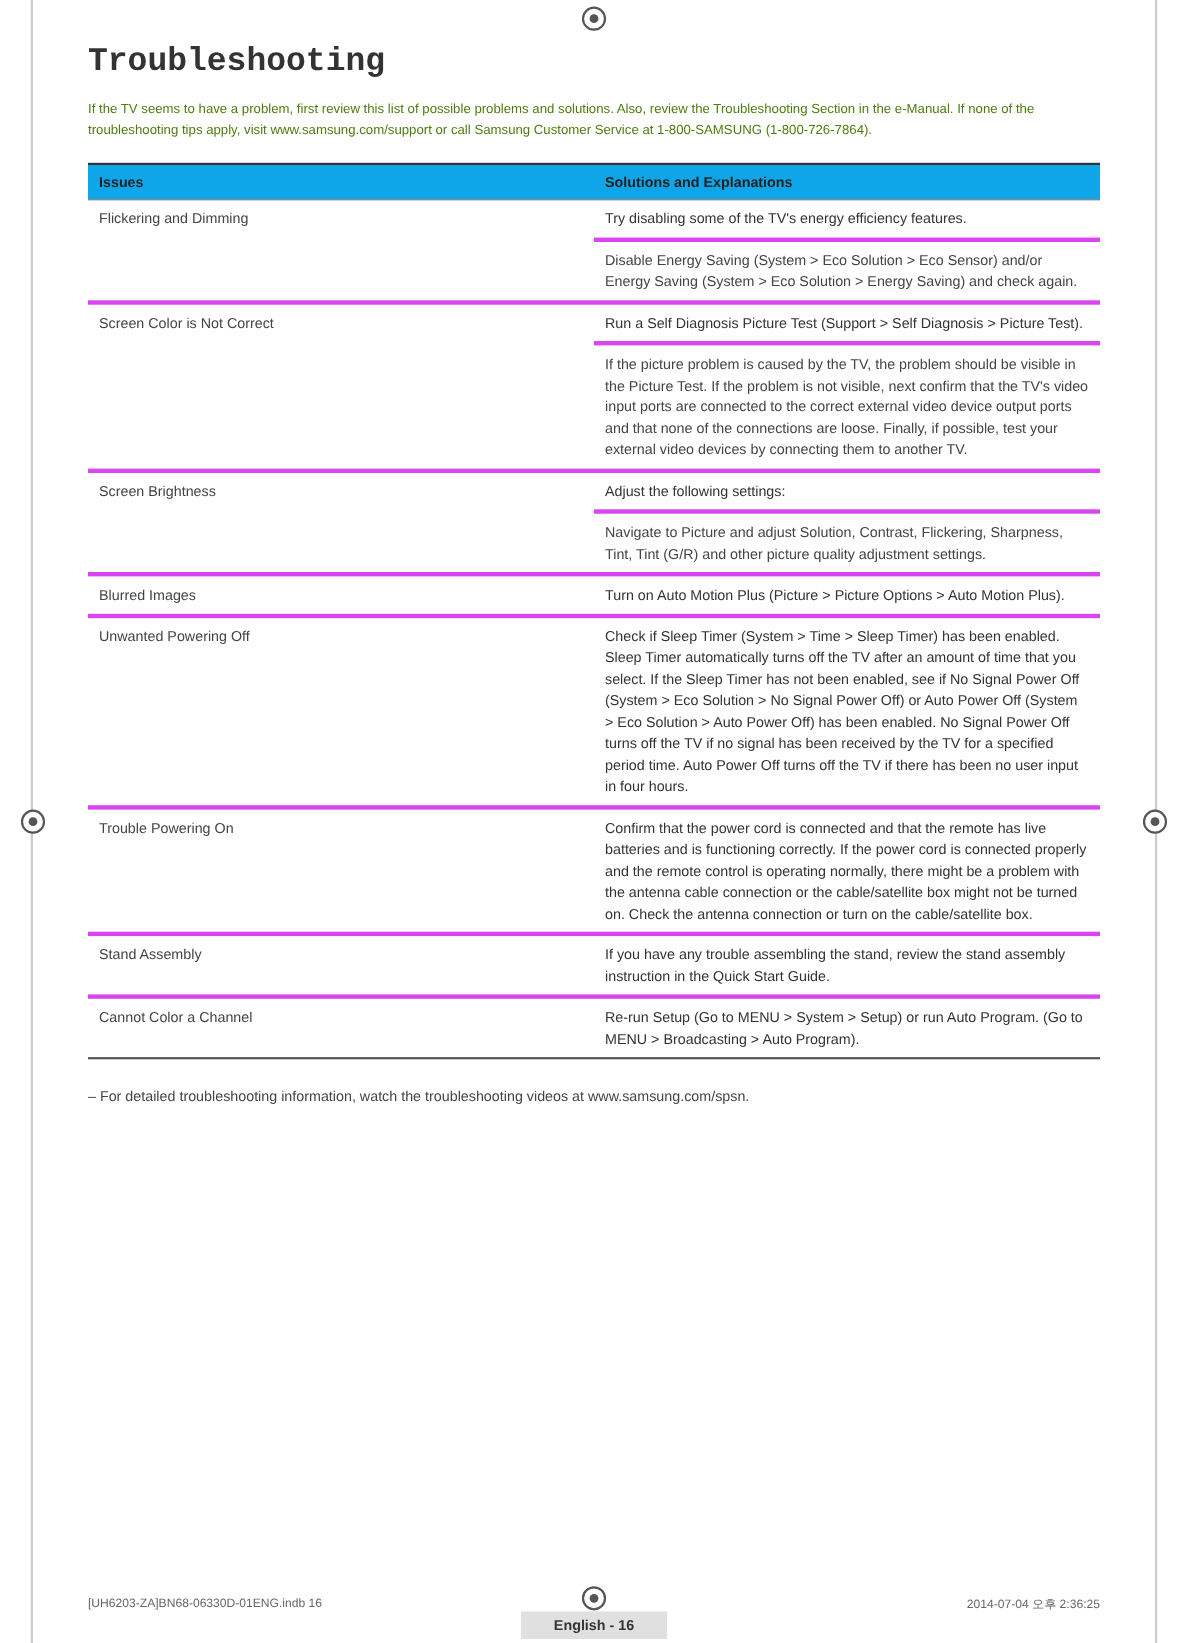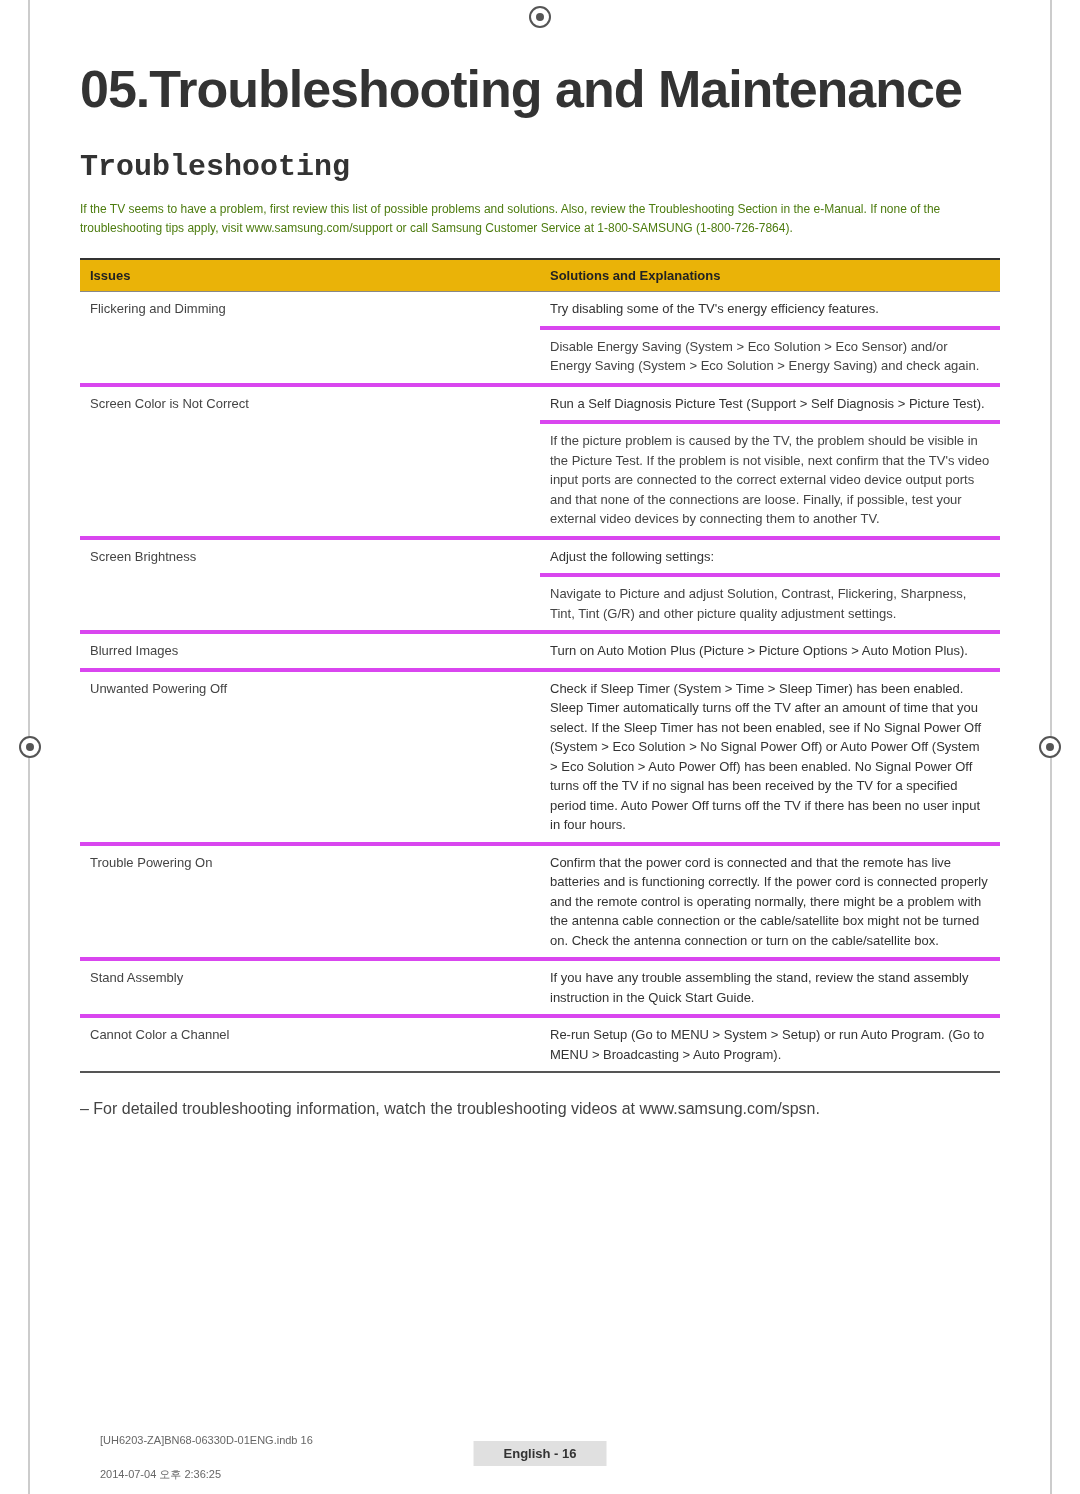--- a/index.html
+++ b/index.html
@@ -169,21 +169,21 @@
 
     
     .troubleshoot-table {
       width: 100%;
       border-collapse: collapse;
       margin-bottom: 24px;
       font-size: 13px;
     }
 
     .troubleshoot-table th {
-      background: #eab308;
+      background: #0ea5e9;
       border-top: 2px solid #333;
       border-bottom: 1px solid #888;
       padding: 8px 10px;
       text-align: left;
       font-weight: 700;
       font-size: 13px;
       color: #222;
     }
 
     .troubleshoot-table th:first-child {
@@ -214,58 +214,57 @@
 
     .troubleshoot-table tbody tr:last-child td {
       border-bottom: 2px solid #555;
     }
 
     .bold {
       font-weight: 400;
     }
 
     .note-text {
-      font-size: 16px;
+      font-size: 13px;
       color: #444;
       margin-top: 10px;
       line-height: 1.5;
     }
 
     
     .footer {
       position: absolute;
       bottom: 0;
       left: 0;
       right: 0;
       height: 60px;
       display: flex;
-      align-items: flex-start;
+      align-items: center;
       justify-content: space-between;
-      padding: 0 80px 12px 100px;
+      padding: 0 80px 12px 80px;
       font-size: 11px;
       color: #555;
-      flex-direction: column;
     }
 
     .footer-left {
       font-size: 11px;
       color: #666;
     }
 
     .footer-center {
       text-align: center;
       font-size: 13px;
       font-weight: 600;
       background: #e0e0e0;
       padding: 5px 30px;
       color: #333;
       position: absolute;
       left: 50%;
       transform: translateX(-50%);
-      bottom: 28px;
+      bottom: 4px;
     }
 
     .footer-right {
       font-size: 11px;
       color: #666;
     }
   </style>
 </head>
 <body>
 
@@ -276,21 +275,20 @@
   <div class="left-binding"></div>
 
   <div class="right-binding"></div>
 
   <div class="left-circle"></div>
 
   <div class="right-circle"></div>
 
   <div class="main-content">
 
-    <h1 class="chapter-title">05.Troubleshooting and Maintenance</h1>
 
     <h2 class="section-title">Troubleshooting</h2>
 
     <p class="intro-text">If the TV seems to have a problem, first review this list of possible problems and solutions. Also, review the Troubleshooting Section in the e-Manual. If none of the troubleshooting tips apply, visit www.samsung.com/support or call Samsung Customer Service at 1-800-SAMSUNG (1-800-726-7864).</p>
 
     <table class="troubleshoot-table">
       <thead>
         <tr>
           <th>Issues</th>
           <th>Solutions and Explanations</th>

